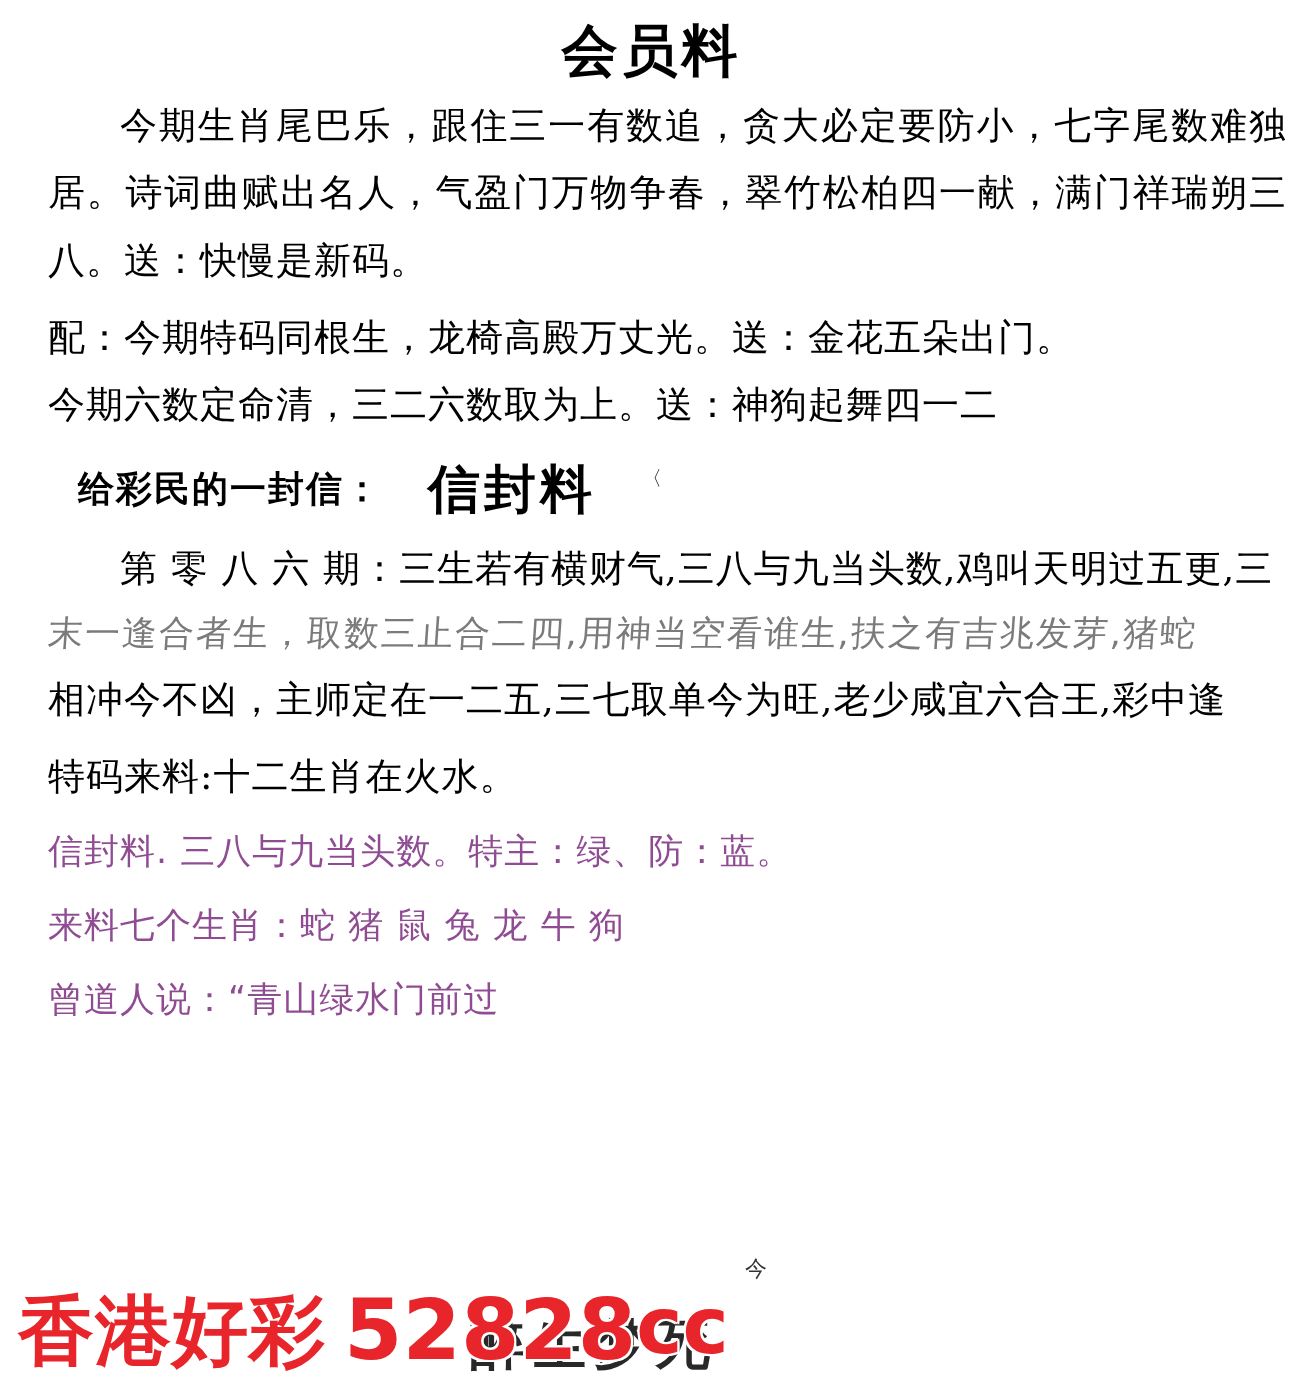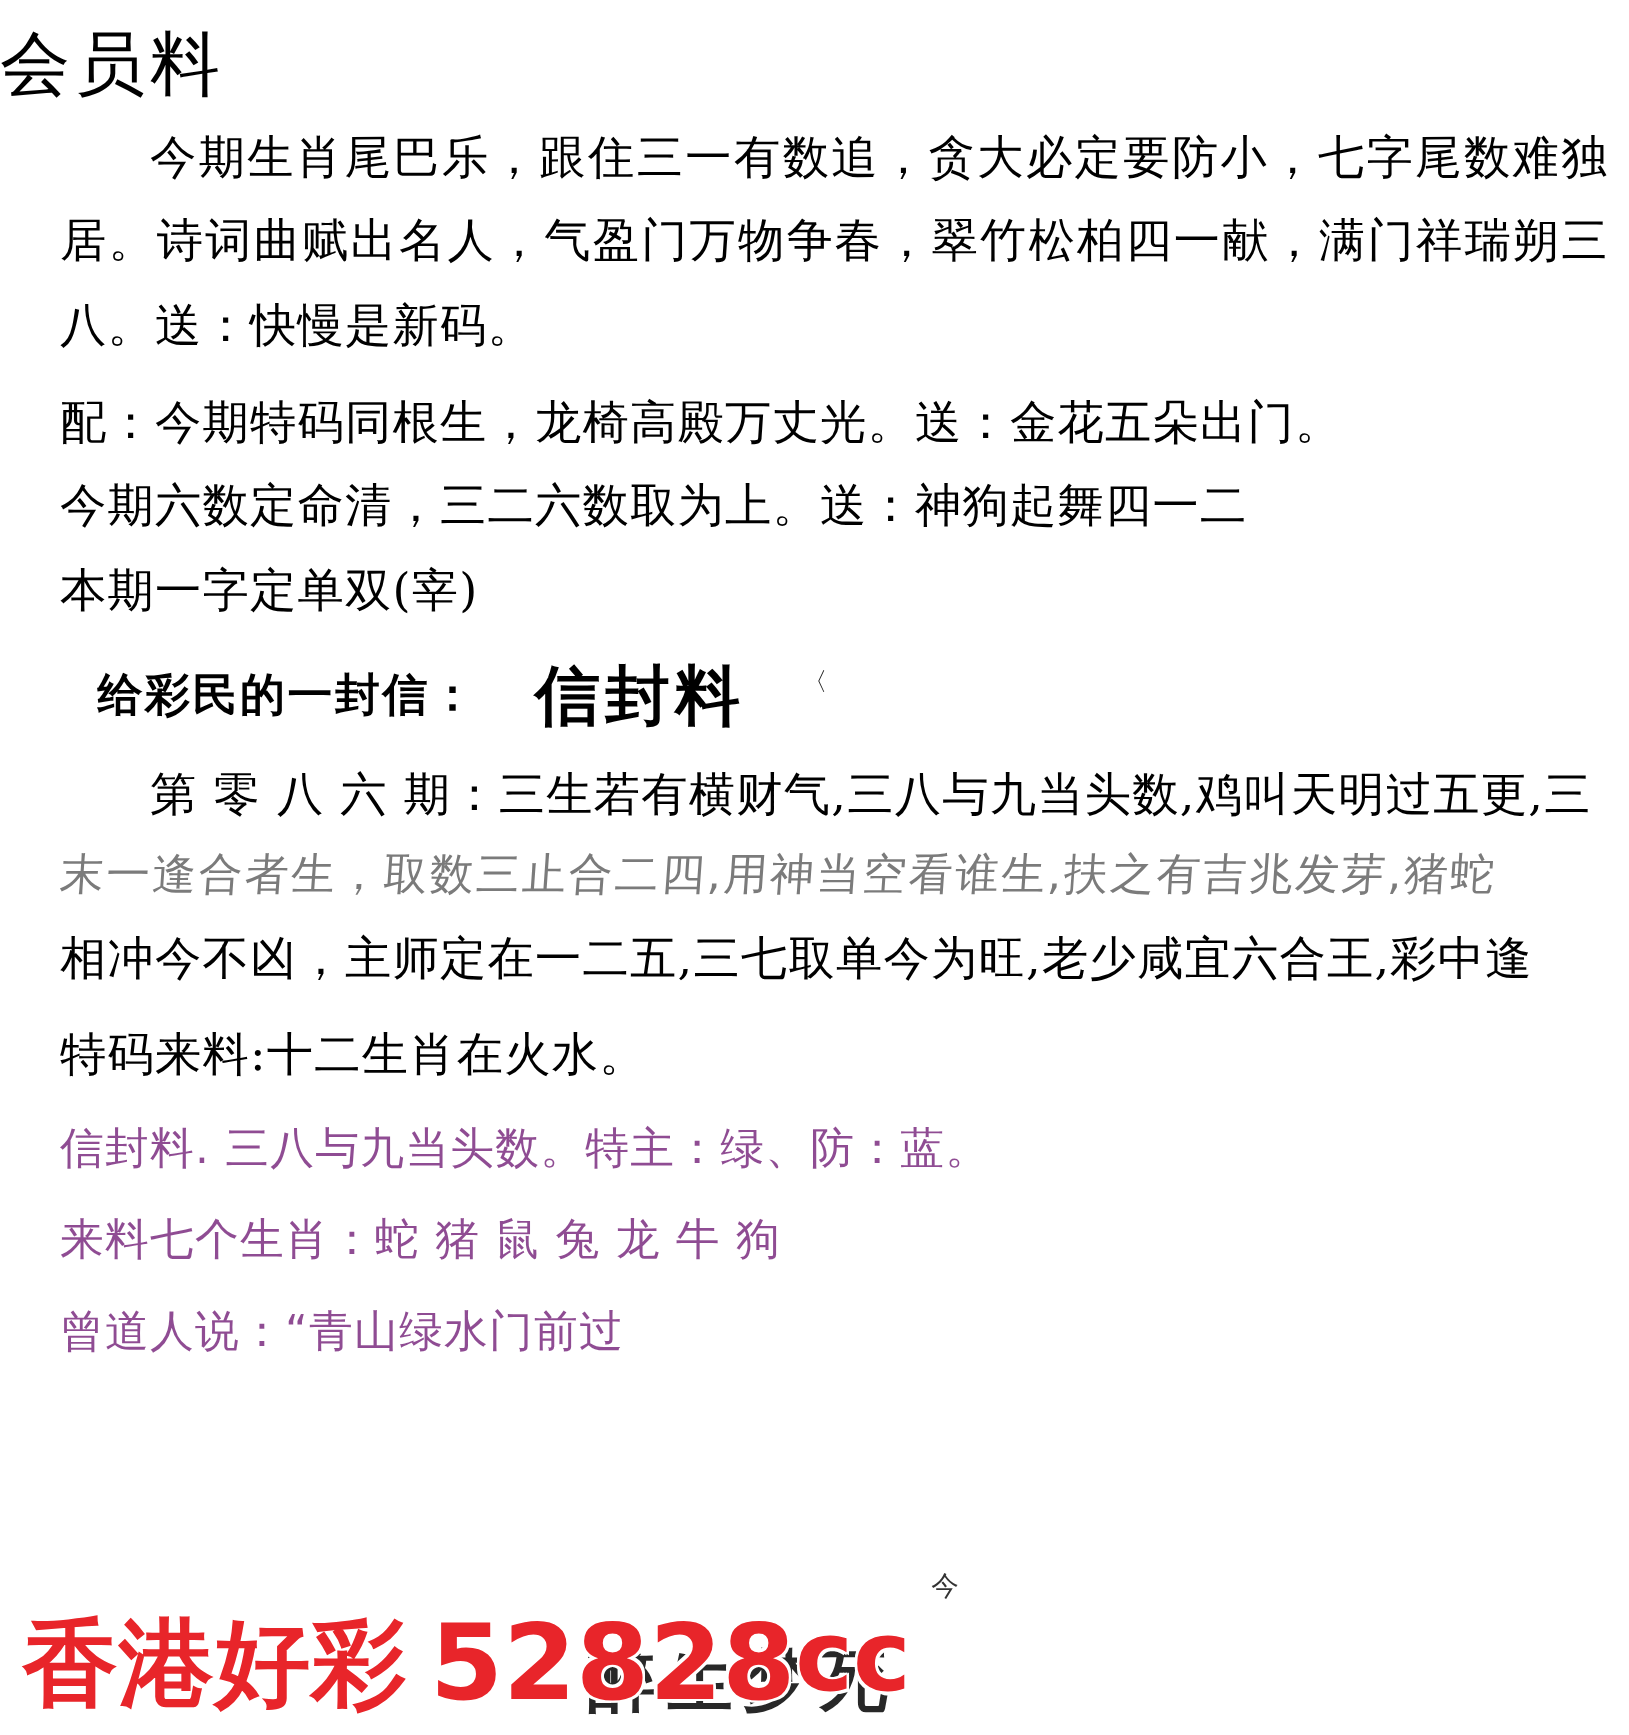--- a/index.html
+++ b/index.html
@@ -18,22 +18,23 @@
 
   .page {
     position: relative;
     width: 1303px;
     height: 1388px;
     box-sizing: border-box;
   }
 
   
   .title-main {
+    text-align: center;
     font-size: 56px;
-    font-weight: normal;
+    font-weight: bold;
     letter-spacing: 4px;
     margin: 14px 0 2px 0;
     font-family: "DejaVu Serif", "Liberation Serif", serif;
   }
 
   .title-inline-wrap {
     display: flex;
     align-items: center;
     margin: 6px 0 0 0;
     padding-left: 78px;
@@ -161,21 +162,20 @@
   <h1 class="title-main">会员料</h1>
 
   <div class="para indent">今期生肖尾巴乐，跟住三一有数追，贪大必定要防小，七字尾数难独居。诗词曲赋出名人，气盈门万物争春，翠竹松柏四一献，满门祥瑞朔三八。送：快慢是新码。</div>
 
   <div class="spacer-sm"></div>
 
   <div class="para">配：今期特码同根生，龙椅高殿万丈光。送：金花五朵出门。</div>
 
   <div class="para">今期六数定命清，三二六数取为上。送：神狗起舞四一二</div>
 
-  <div class="para">本期一字定单双(宰)</div>
 
   <div class="spacer-sm"></div>
 
   <div class="title-inline-wrap">
     <span class="title-inline-label">给彩民的一封信：</span>
     <span class="title-inline-main">信封料</span>
     <span class="title-inline-mark">〈</span>
   </div>
 
   <div class="spacer-sm"></div>

